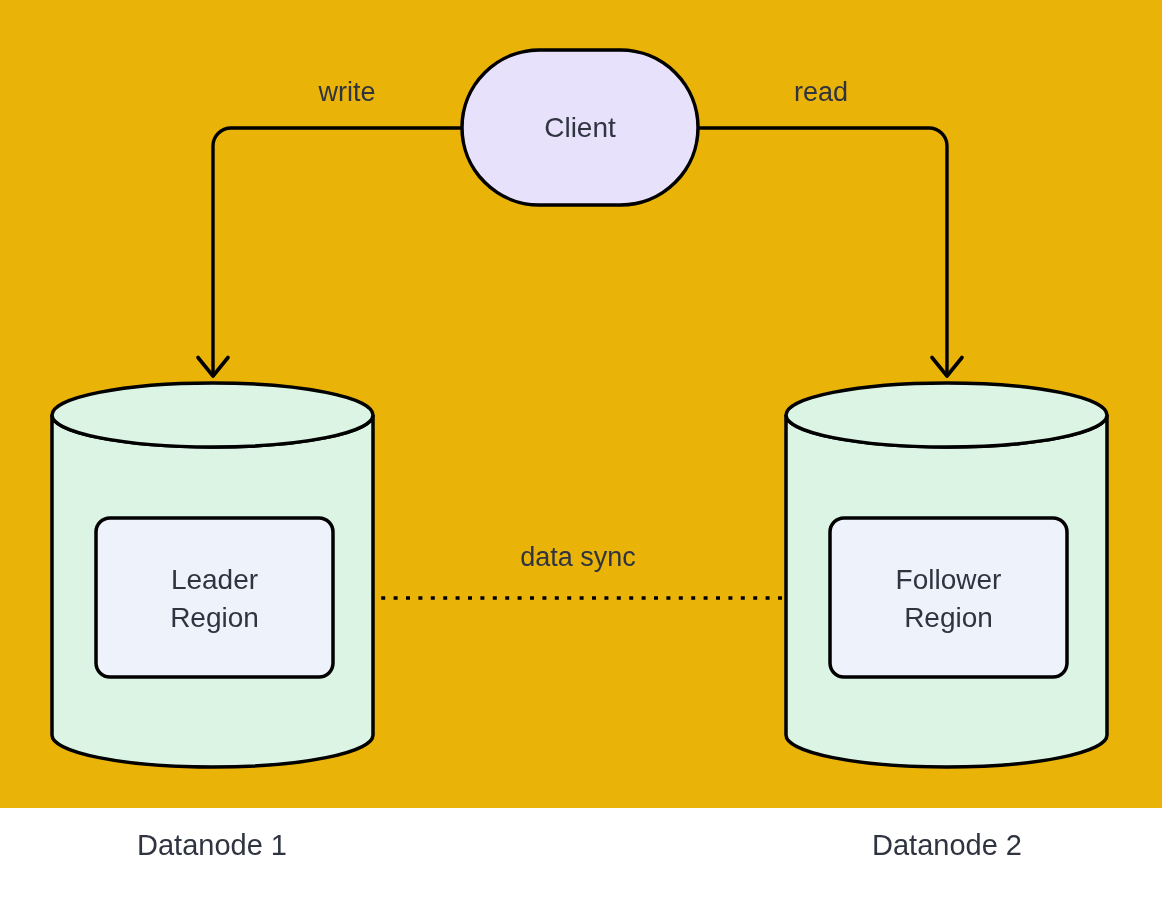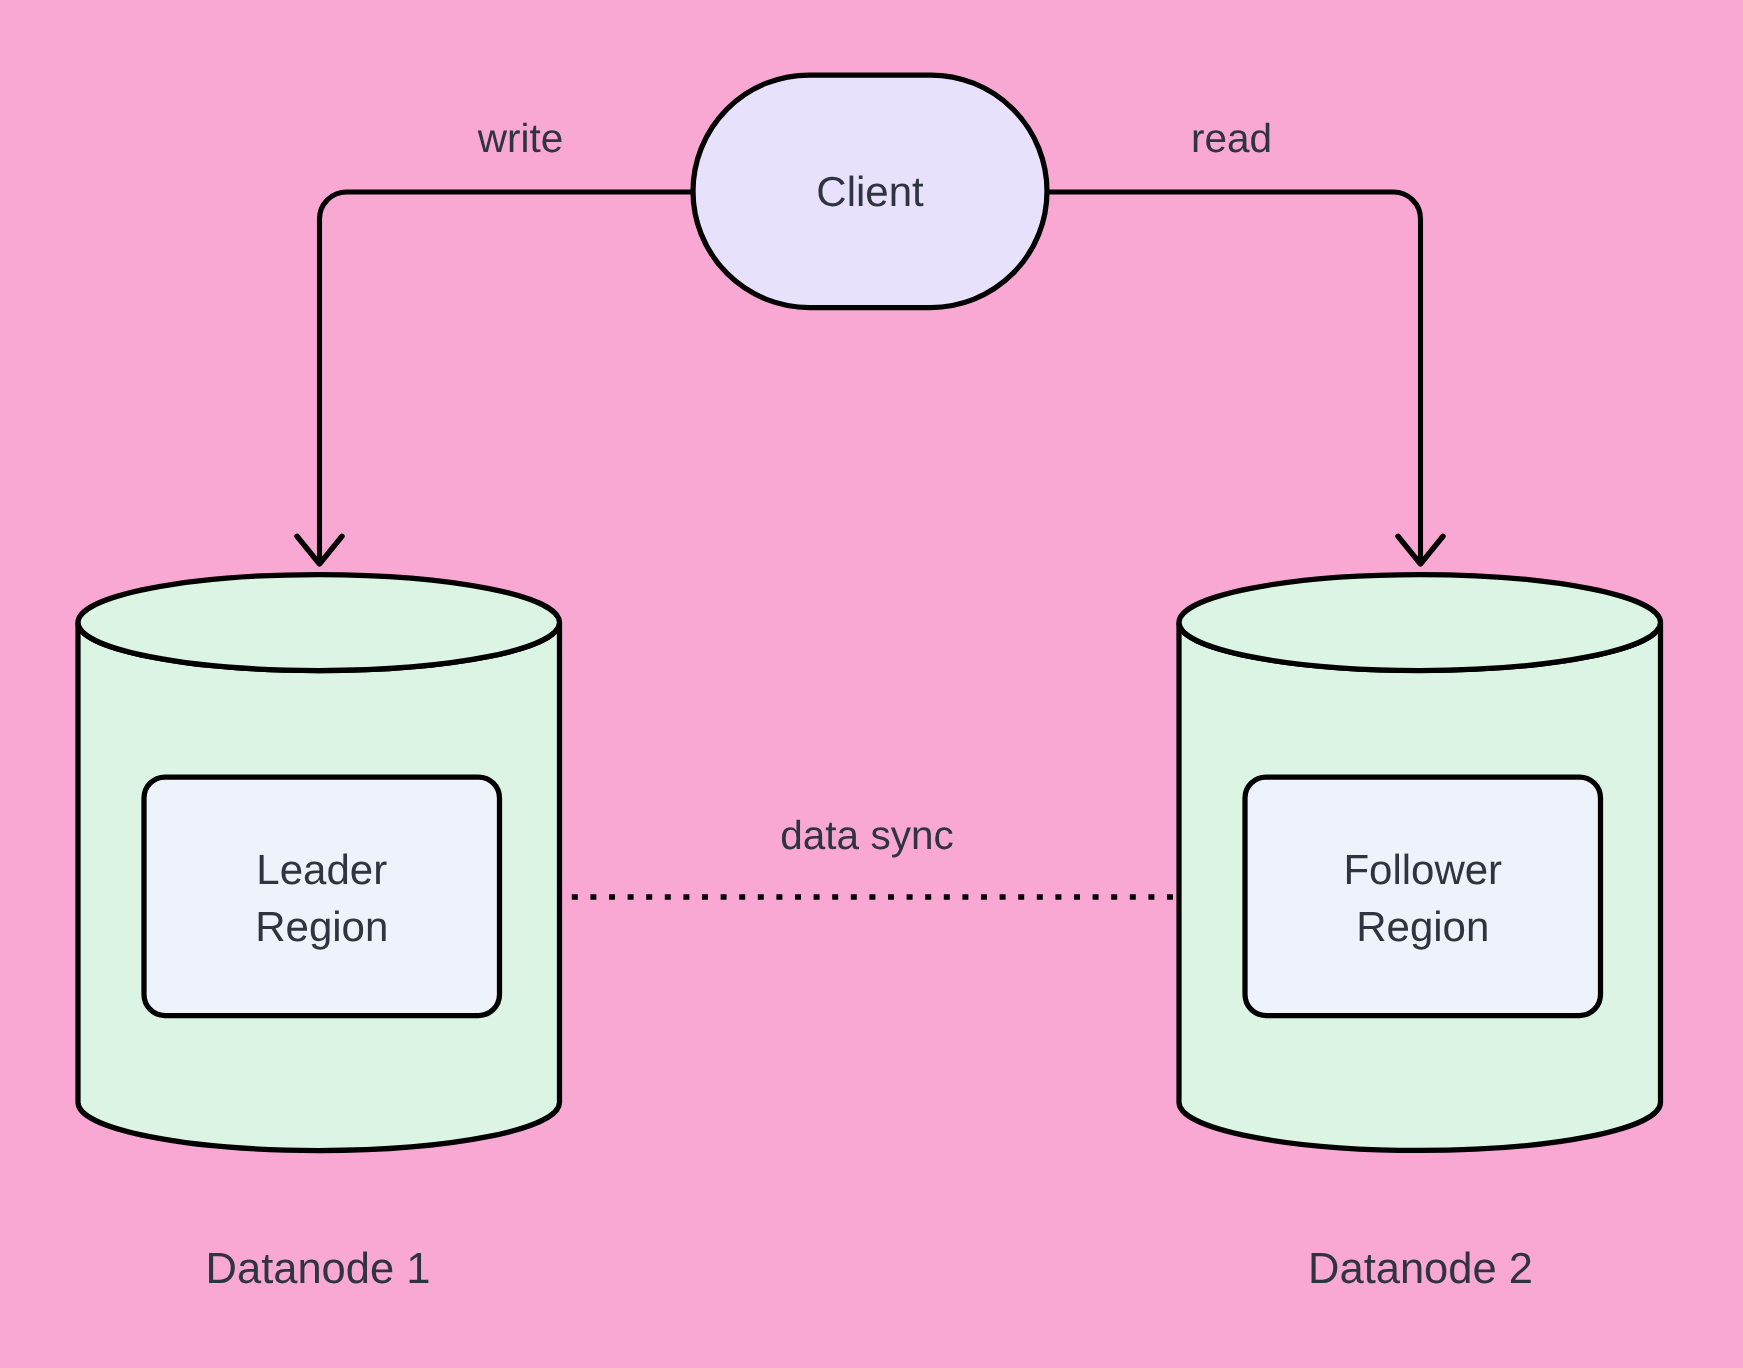--- a/index.html
+++ b/index.html
@@ -5,22 +5,22 @@
   html, body {
     margin: 0;
     padding: 0;
     background: #ffffff;
     width: 1162px;
     height: 912px;
     overflow: hidden;
   }
   .canvas-wrap {
     width: 1162px;
-    height: 912px;
-    background: #f9a8d4;
+    height: 808px;
+    background: #eab308;
     text-align: center;
   }
   svg { display: block; }
   .node-shape {
     stroke: var(--stroke, #000000);
     stroke-width: 3.5;
   }
   .client-shape   { fill: var(--client-fill, #e7e1fb); }
   .cylinder-shape { fill: var(--cylinder-fill, #dcf4e4); }
   .region-shape   { fill: var(--region-fill, #eef2fa); }

